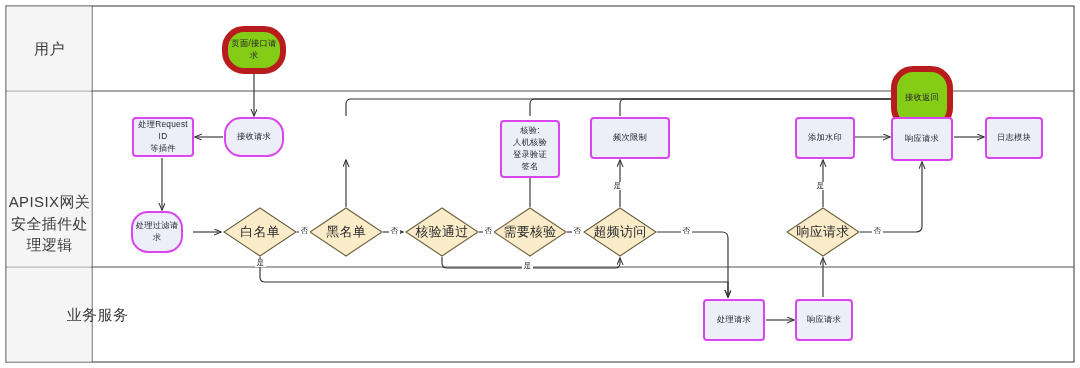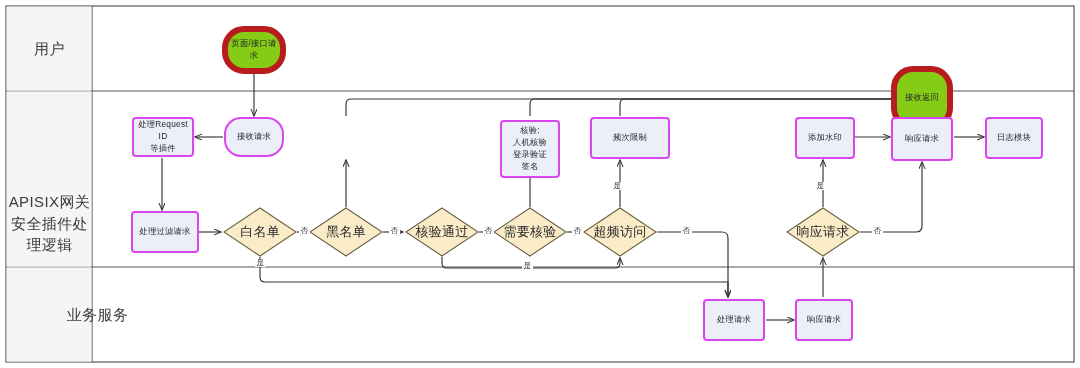--- a/index.html
+++ b/index.html
@@ -125,21 +125,21 @@
 
   <div class="node stadium" style="left:222px;top:26px;width:64px;height:48px;">页面/接口请求</div>
 
   <div class="node stadium" style="left:891px;top:22px;width:62px;height:64px;margin-top:44px;">接收返回</div>
 
   <div class="node box" style="left:224px;top:117px;width:60px;height:40px;border-radius:17px;">接收请求</div>
 
   <div class="node box" style="left:132px;top:117px;width:62px;height:40px;">处理Request ID
 等插件</div>
 
-  <div class="node box" style="left:131px;top:211px;width:68px;height:42px;">处理过滤请求</div>
+  <div class="node box" style="left:131px;top:211px;width:52px;height:42px;border-radius:17px;">处理过滤请求</div>
 
 
   <div class="node box" style="left:500px;top:120px;width:60px;height:58px;">核验:
 人机核验
 登录验证
 签名</div>
 
   <div class="node box" style="left:590px;top:117px;width:80px;height:42px;">频次限制</div>
 
   <div class="node box" style="left:795px;top:117px;width:60px;height:42px;">添加水印</div>

